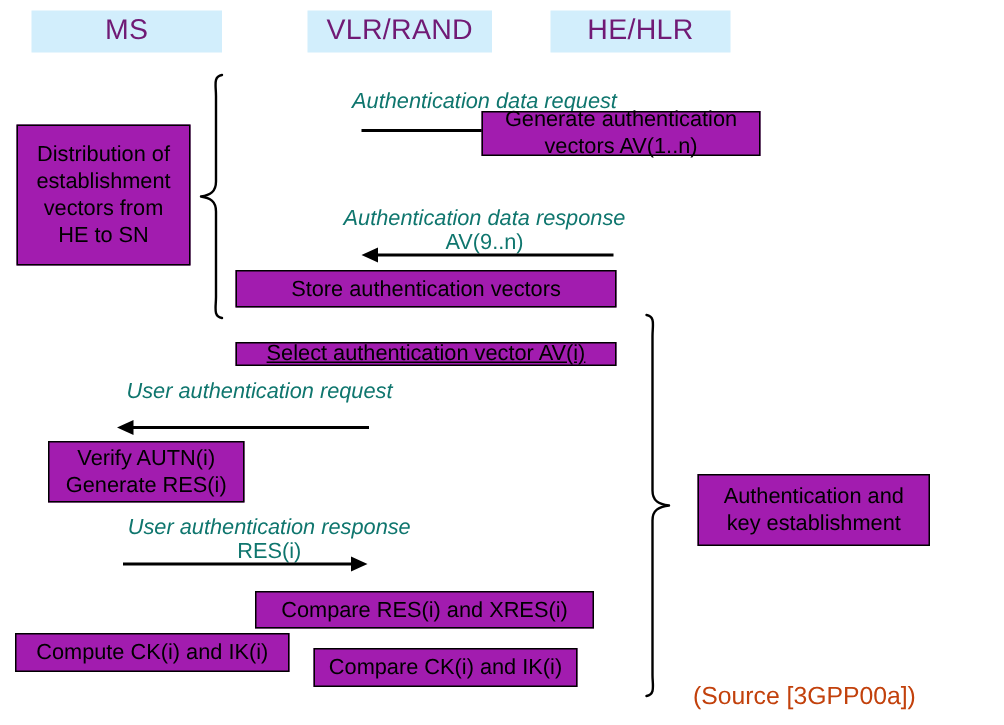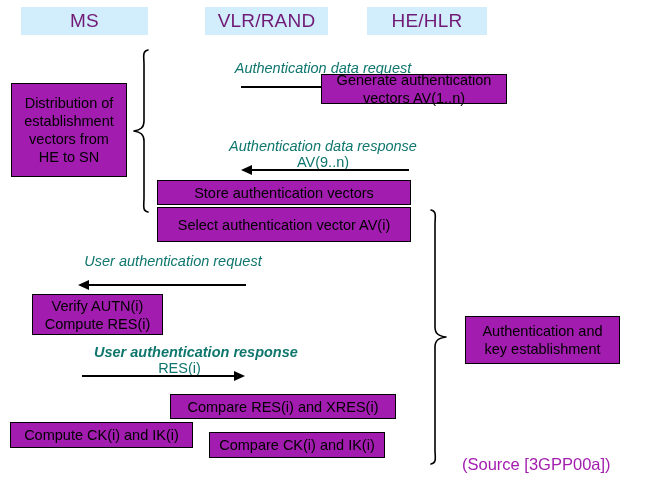--- a/index.html
+++ b/index.html
@@ -66,21 +66,21 @@
     width: 0; height: 0;
     border-top: 5px solid transparent;
     border-bottom: 5px solid transparent;
   }
   .arrow-head.right { border-left: 11px solid #000; }
   .arrow-head.left  { border-right: 11px solid #000; }
 
   .src {
     font-size: 16.5px;
     white-space: nowrap;
-    color: #a21caf;
+    color: #c2410c;
   }
   svg { display: block; overflow: visible; }
 </style>
 </head>
 <body>
 
 <div id="canvas">
 
   <div class="abs colhead" style="left:21px; top:7px; width:127px; height:28px;">
     <span>MS</span>
@@ -134,43 +134,43 @@
   <div class="abs box" style="left:157px; top:180px; width:254px; height:25px;">
     <span class="ln">Store authentication vectors</span>
   </div>
 
   <div class="abs" style="left:428px; top:208px; width:24px; height:258px;">
     <svg width="24" height="258" viewBox="0 0 24 258" aria-hidden="true">
       <path d="M3,2 C9,3 7,9 7,16 L7,119 C7,126 11,128 18,129 C11,130 7,132 7,139 L7,242 C7,249 9,255 3,256" fill="none" stroke="#000000" stroke-width="1.6" stroke-linecap="round" stroke-linejoin="round"></path>
     </svg>
   </div>
 
-  <div class="abs box" style="left:157px; top:207px; width:254px; height:35px;">
+  <div class="abs box" style="left:157px; top:228px; width:254px; height:16px;text-decoration:underline;">
     <span class="ln">Select authentication vector AV(i)</span>
   </div>
 
   <div class="abs lbl ital" style="left:78px; top:253px; width:190px;">
     <span>User authentication request</span>
   </div>
   <div class="abs" style="left:78px; top:280px; width:170px; height:10px;">
     <div class="abs arrow-line" style="left:10px; top:4px; width:158px;"></div>
     <div class="abs arrow-head left" style="left:0; top:0;"></div>
   </div>
 
   <div class="abs box" style="left:32px; top:294px; width:131px; height:41px;">
     <span class="ln">Verify AUTN(i)</span>
-    <span class="ln">Compute RES(i)</span>
+    <span class="ln">Generate RES(i)</span>
   </div>
 
   <div class="abs box" style="left:465px; top:316px; width:155px; height:48px;">
     <span class="ln">Authentication and</span>
     <span class="ln">key establishment</span>
   </div>
 
-  <div class="abs lbl ital" style="left:94px; top:344px; width:195px;font-weight:bold;">
+  <div class="abs lbl ital" style="left:82px; top:344px; width:195px;">
     <span>User authentication response</span>
   </div>
   <div class="abs lbl" style="left:82px; top:360px; width:195px;">
     <span>RES(i)</span>
   </div>
   <div class="abs" style="left:82px; top:371px; width:170px; height:10px;">
     <div class="abs arrow-line" style="left:0; top:4px; width:153px;"></div>
     <div class="abs arrow-head right" style="left:152px; top:0;"></div>
   </div>
 

